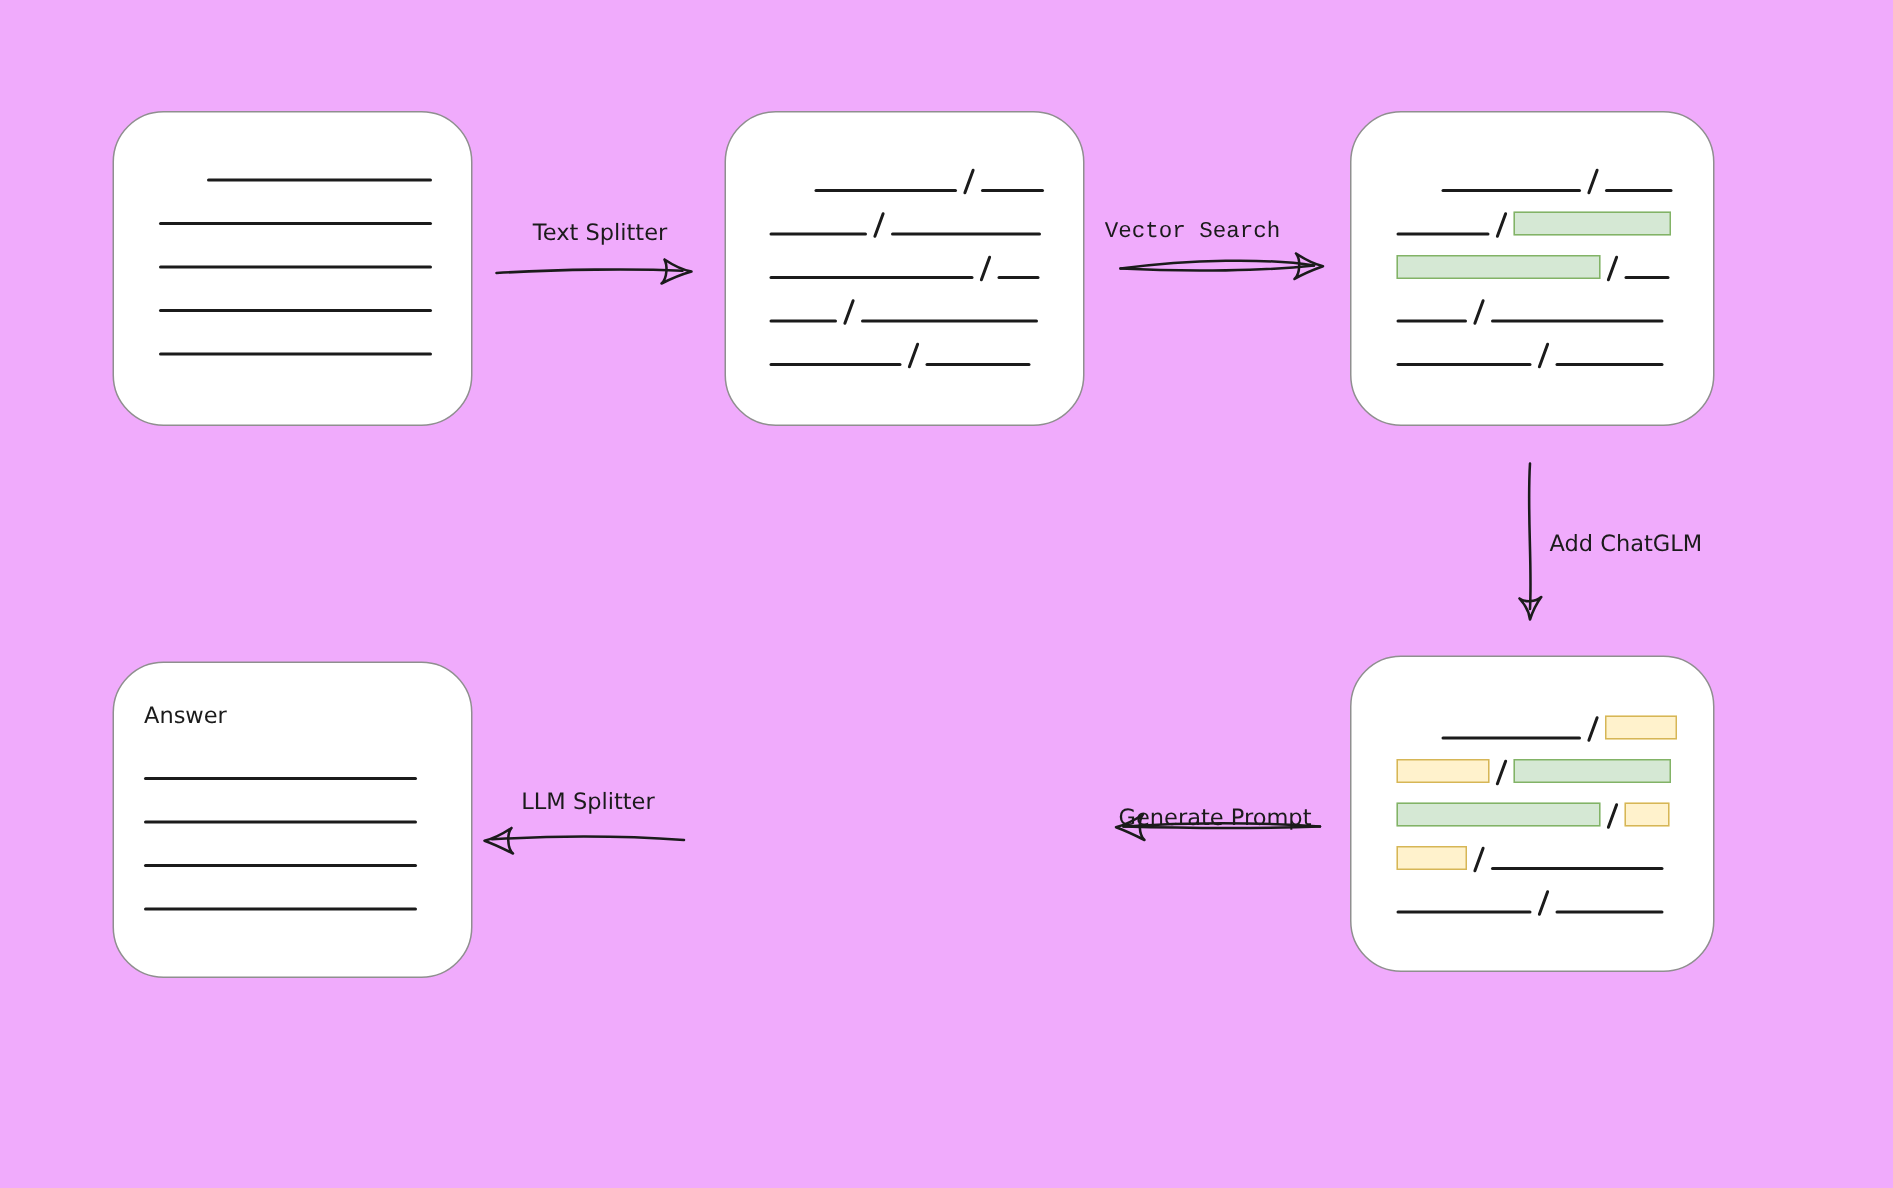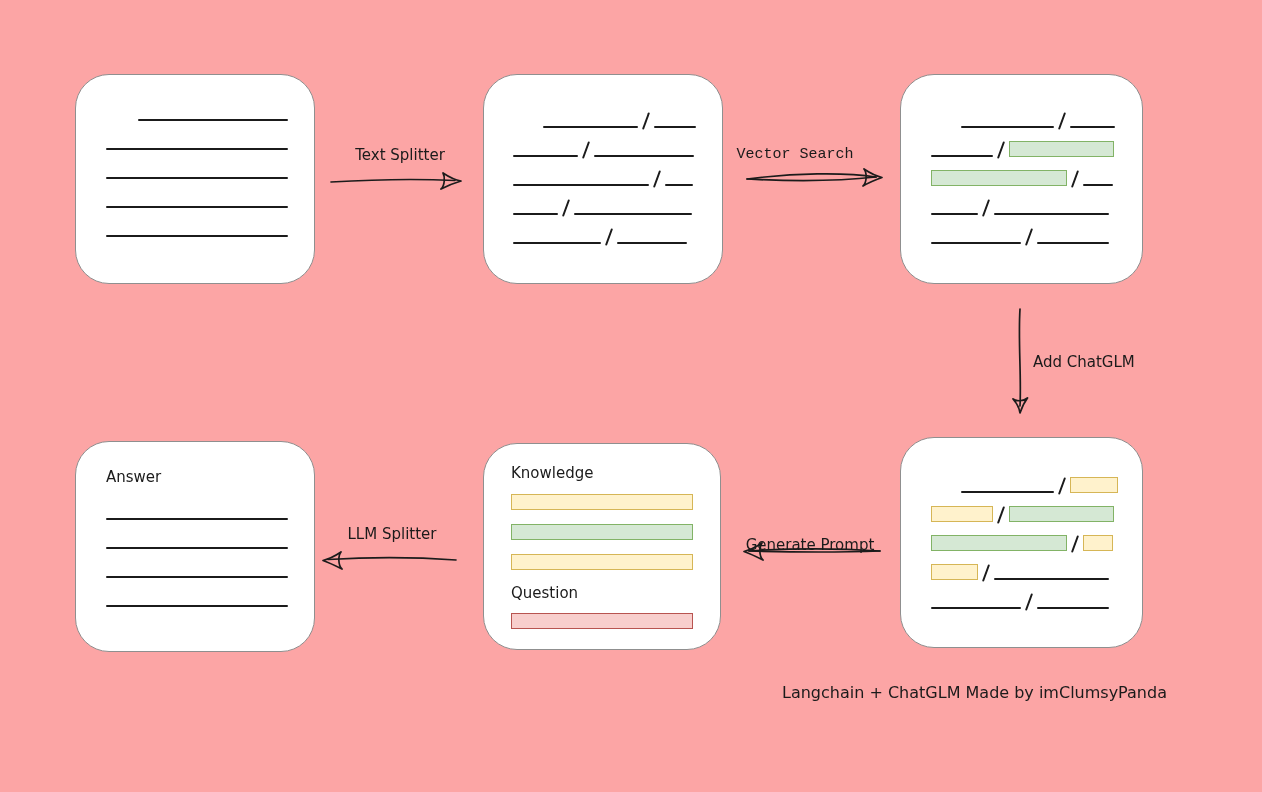--- a/index.html
+++ b/index.html
@@ -1,18 +1,18 @@
 <!DOCTYPE html>
 <html style="--line: #1b1b1b; --text: #1b1b1b; --box-border: #8f8f8f; --green-fill: #d5e8d4; --green-border: #82b366; --yellow-fill: #fff2cc; --yellow-border: #d6b656; --red-fill: #f8cecc; --red-border: #b85450;"><head>
 <meta charset="utf-8">
 <style>
   *{margin:0;padding:0;box-sizing:border-box}
   html,body{width:1262px;height:792px;background:#ffffff;overflow:hidden}
   body{font-family:"DejaVu Sans",sans-serif;color:var(--text,#1b1b1b)}
-  #canvas{position:relative;width:1262px;height:792px;background:#fca5a5}
+  #canvas{position:relative;width:1262px;height:792px;background:#f0abfc}
   .box{position:absolute;border:1.6px solid var(--box-border,#8f8f8f);border-radius:34px;background:#fff}
   .row{display:flex;align-items:flex-end;height:17px;margin-bottom:12px}
   .seg-line{height:2px;background:var(--line,#1b1b1b);border-radius:1px;display:inline-block}
   .seg-gap{height:1px;display:inline-block}
   .slash{width:2px;height:18px;background:var(--line,#1b1b1b);border-radius:1px;transform:rotate(20deg);margin:0 7px -2px;display:inline-block}
   .chunk{height:16px;border:1.5px solid;display:inline-block}
   .chunk.green{background:var(--green-fill,#d5e8d4);border-color:var(--green-border,#82b366)}
   .chunk.yellow{background:var(--yellow-fill,#fff2cc);border-color:var(--yellow-border,#d6b656)}
   .chunk.red{background:var(--red-fill,#f8cecc);border-color:var(--red-border,#b85450)}
   .bars .row{height:16px;margin-bottom:14px}
@@ -160,60 +160,39 @@
       </div>
   </div>
 
   <div class="arrow-label" style="left:736px;top:536px;width:148px;">Generate Prompt</div>
   <svg class="arrow" style="left:736px;top:536px;" width="148" height="30" viewBox="0 0 148 30">
     <path d="M144,15 C100,12 50,12.5 13,15"></path>
     <path d="M144,15 C100,16.5 50,16 13,15"></path>
     <path d="M26,7 C20,11 14,14 8,15.5 C15,18 21,21 27,24 C23,20.5 23,10.5 26,7"></path>
   </svg>
 
-  <div class="box" style="left:483px;top:443px;width:238px;height:207px;padding:20px 27px 0;">
-    <div class="box-label">Knowledge</div>
-    <div class="bars" style="margin-top:11px;">
-        <div class="row">
-          <span class="chunk yellow" style="width: 183px;"></span>
-        </div>
-        <div class="row">
-          <span class="chunk green" style="width: 183px;"></span>
-        </div>
-        <div class="row">
-          <span class="chunk yellow" style="width: 183px;"></span>
-        </div>
-      </div>
-    <div class="box-label" style="margin-top:3px;">Question</div>
-    <div class="bars" style="margin-top:10px;">
-        <div class="row">
-          <span class="chunk red" style="width: 182px;"></span>
-        </div>
-      </div>
-  </div>
 
   <div class="arrow-label" style="left:322px;top:525px;width:140px;">LLM Splitter</div>
   <svg class="arrow" style="left:318px;top:544px;" width="142" height="30" viewBox="0 0 142 30">
     <path d="M138,16 C95,13 45,13.5 10,15.5"></path>
     <path d="M23,8 C17,12 11,15 5,16.5 C12,19 18,22 24,25 C20,21.5 20,11.5 23,8"></path>
   </svg>
 
-  <div class="box" style="left:75px;top:441px;width:240px;height:211px;padding:26px 0 0 30px;">
+  <div class="box" style="left:75px;top:441px;width:240px;height:211px;padding:26px 0 0 20px;">
     <div class="box-label">Answer</div>
     <div style="margin-top:16px;">
         <div class="row">
           <span class="seg-line" style="width: 182px;"></span>
         </div>
         <div class="row">
           <span class="seg-line" style="width: 182px;"></span>
         </div>
         <div class="row">
           <span class="seg-line" style="width: 182px;"></span>
         </div>
         <div class="row">
           <span class="seg-line" style="width: 182px;"></span>
         </div>
       </div>
   </div>
 
-  <div class="caption" style="left:782px;top:683px;">Langchain + ChatGLM Made by imClumsyPanda</div>
 
 </div>
 
 </body></html>

